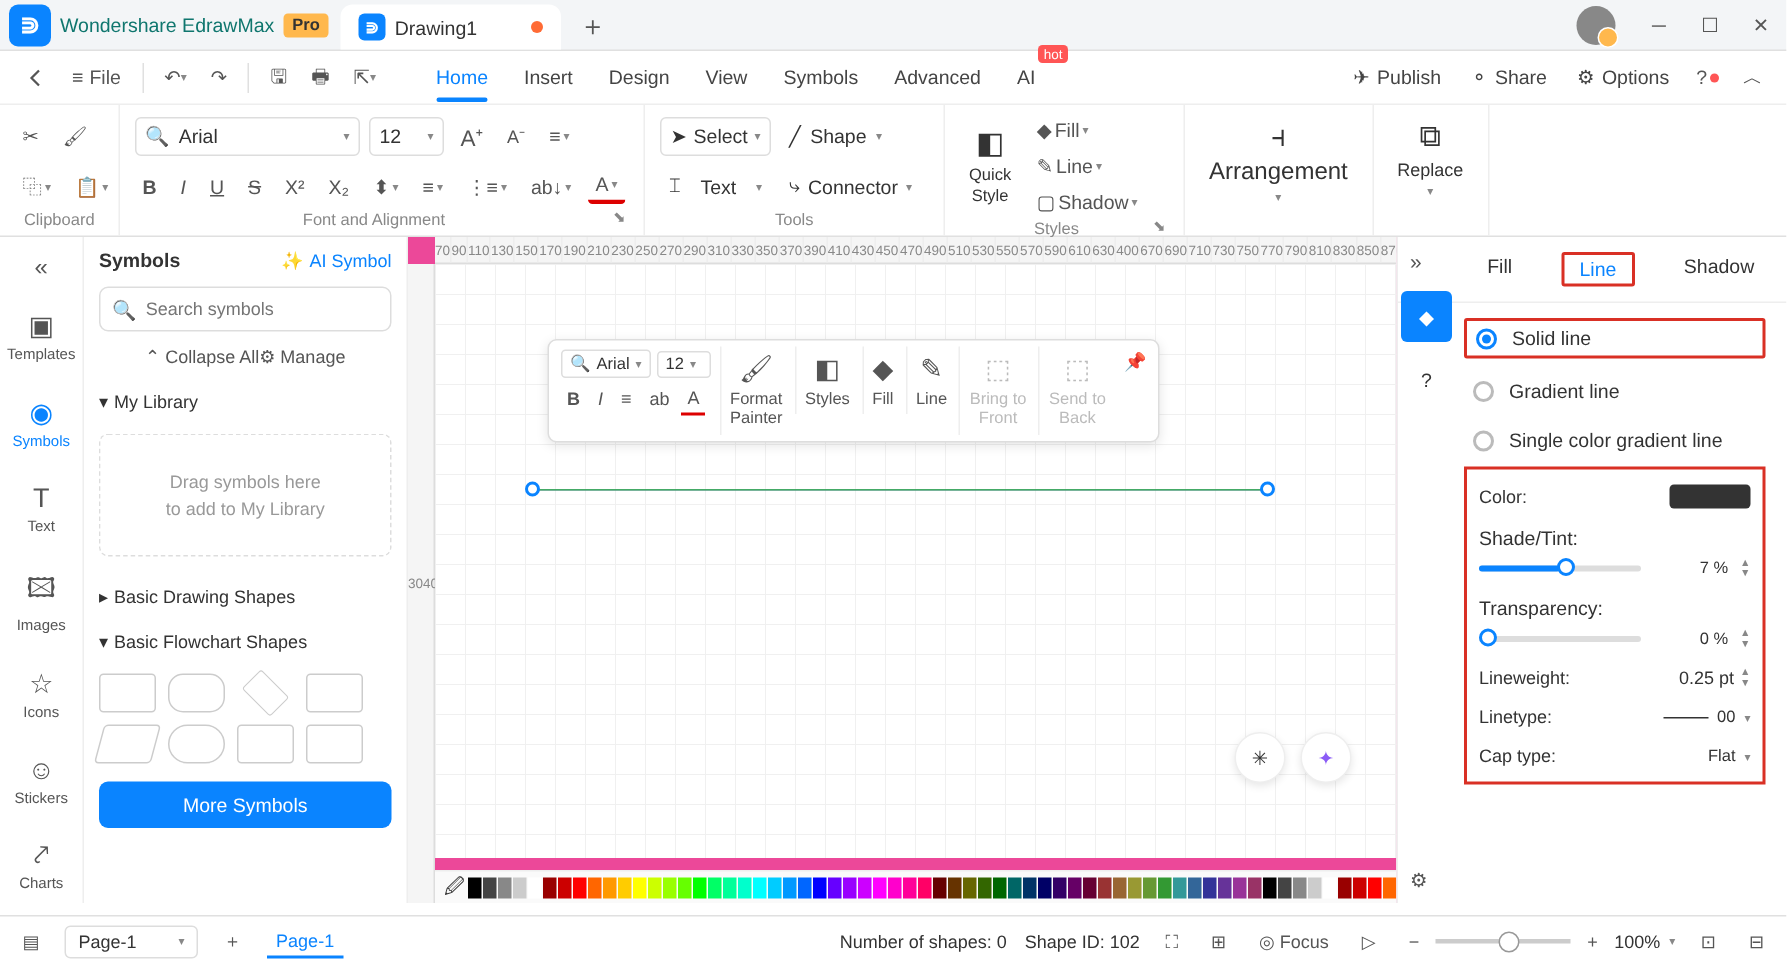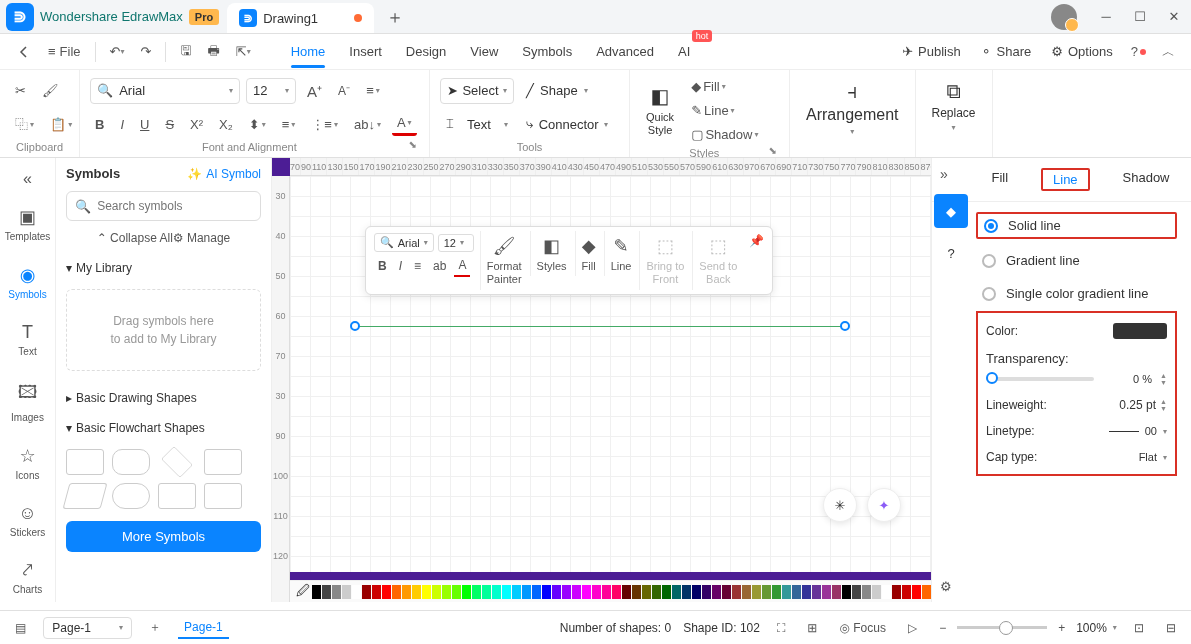--- a/index.html
+++ b/index.html
@@ -64,24 +64,24 @@
 .sp-search { border: 1px solid #ddd; border-radius: 6px; height: 30px; display: flex; align-items: center; padding: 0 8px; gap: 6px; color: #999; margin-bottom: 10px; }
 .sp-search input { border: none; outline: none; flex: 1; font-size: 12px; }
 .sp-row { display: flex; justify-content: center; font-size: 12px; color: #555; margin-bottom: 8px; cursor: pointer; }
 .sp-section { padding: 8px 0; font-size: 12px; color: #333; cursor: pointer; display: flex; align-items: center; gap: 4px; }
 .lib-drop { border: 1px dashed #ddd; border-radius: 6px; padding: 22px 8px; text-align: center; color: #999; font-size: 12px; margin: 6px 0 12px 0; line-height: 1.5; }
 .shape-grid { display: flex; flex-wrap: wrap; gap: 8px; margin-top: 6px; }
 .shape-cell { width: 38px; height: 26px; border: 1px solid #ccc; border-radius: 3px; background: #fff; }
 .more-btn { width: 100%; background: #0a84ff; color: #fff; border: none; border-radius: 6px; padding: 8px 0; margin-top: 12px; cursor: pointer; font-size: 13px; }
 
 
-.canvas-wrap { flex: 1; background: #4c1d95; position: relative; overflow: hidden; }
+.canvas-wrap { flex: 1; background: #ec4899; position: relative; overflow: hidden; }
 .ruler-h { position: absolute; top: 0; left: 18px; right: 0; height: 18px; background: #f5f5f5; border-bottom: 1px solid #ddd; display: flex; font-size: 9px; color: #888; }
 .ruler-h span { width: 40px; text-align: center; border-right: 1px solid #eee; line-height: 18px; }
-.ruler-v { position: absolute; top: 18px; left: 0; width: 18px; bottom: 0; background: #f5f5f5; border-right: 1px solid #ddd; display: flex; flex-direction: column; font-size: 9px; color: #888; align-items: center; }
+.ruler-v { position: absolute; top: 18px; left: 0; width: 18px; bottom: 0; background: #f5f5f5; border-right: 1px solid #ddd; display: flex; flex-direction: row; font-size: 9px; color: #888; align-items: center; }
 .ruler-v span { height: 40px; display: flex; align-items: center; }
 .canvas { position: absolute; top: 18px; left: 18px; right: 0; bottom: 30px; background: #fff; background-image: linear-gradient(#f0f0f0 1px, transparent 1px), linear-gradient(90deg, #f0f0f0 1px, transparent 1px); background-size: 20px 20px; }
 .line-shape { position: absolute; top: 150px; left: 65px; width: 490px; height: 2px; }
 .line-shape::before { content: ""; display: block; border-top: 1px solid #4a6; width: 100%; position: absolute; top: 0; }
 .line-shape .lh { border-top: 1px solid #5a7ba0; width: 100%; }
 .handle { position: absolute; width: 10px; height: 10px; border: 2px solid #0a84ff; background: #fff; border-radius: 50%; top: -5px; }
 .handle.left { left: -5px; }
 .handle.right { right: -5px; }
 
 
@@ -374,21 +374,21 @@
         <span style="width: 20px;">450</span>
         <span style="width: 20px;">470</span>
         <span style="width: 20px;">490</span>
         <span style="width: 20px;">510</span>
         <span style="width: 20px;">530</span>
         <span style="width: 20px;">550</span>
         <span style="width: 20px;">570</span>
         <span style="width: 20px;">590</span>
         <span style="width: 20px;">610</span>
         <span style="width: 20px;">630</span>
-        <span style="width: 20px;">970</span>
+        <span style="width: 20px;">400</span>
         <span style="width: 20px;">670</span>
         <span style="width: 20px;">690</span>
         <span style="width: 20px;">710</span>
         <span style="width: 20px;">730</span>
         <span style="width: 20px;">750</span>
         <span style="width: 20px;">770</span>
         <span style="width: 20px;">790</span>
         <span style="width: 20px;">810</span>
         <span style="width: 20px;">830</span>
         <span style="width: 20px;">850</span>
@@ -556,20 +556,34 @@
       <div class="radio-row">
           <span class="radio"></span>
           <span>Single color gradient line</span>
         </div>
       <div class="prop-box">
         <div class="prop-row">
             <span>Color:</span>
             <div class="color-swatch"></div>
           </div>
         <div>
+            <div style="margin-bottom:6px">Shade/Tint:</div>
+          <div class="slider-row">
+            <div class="slider">
+                <div class="slider-fill" style="width:50%"></div>
+                <div class="slider-thumb" style="left:48%"></div>
+              </div>
+            <span class="num-box">7 %</span>
+            <div class="stepper">
+                <span>▲</span>
+                <span>▼</span>
+              </div>
+          </div>
+        </div>
+        <div>
             <div style="margin-bottom:6px">Transparency:</div>
           <div class="slider-row">
             <div class="slider">
                 <div class="slider-thumb" style="left:0"></div>
               </div>
             <span class="num-box">0 %</span>
             <div class="stepper">
                 <span>▲</span>
                 <span>▼</span>
               </div>

